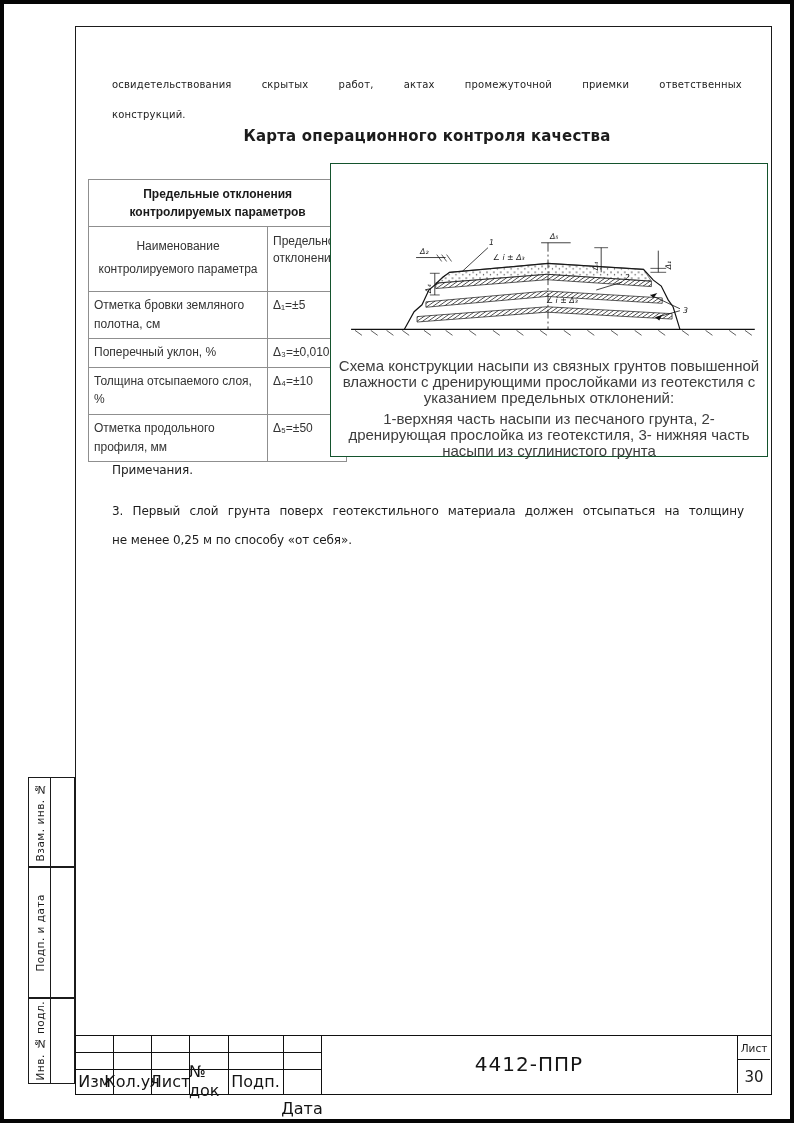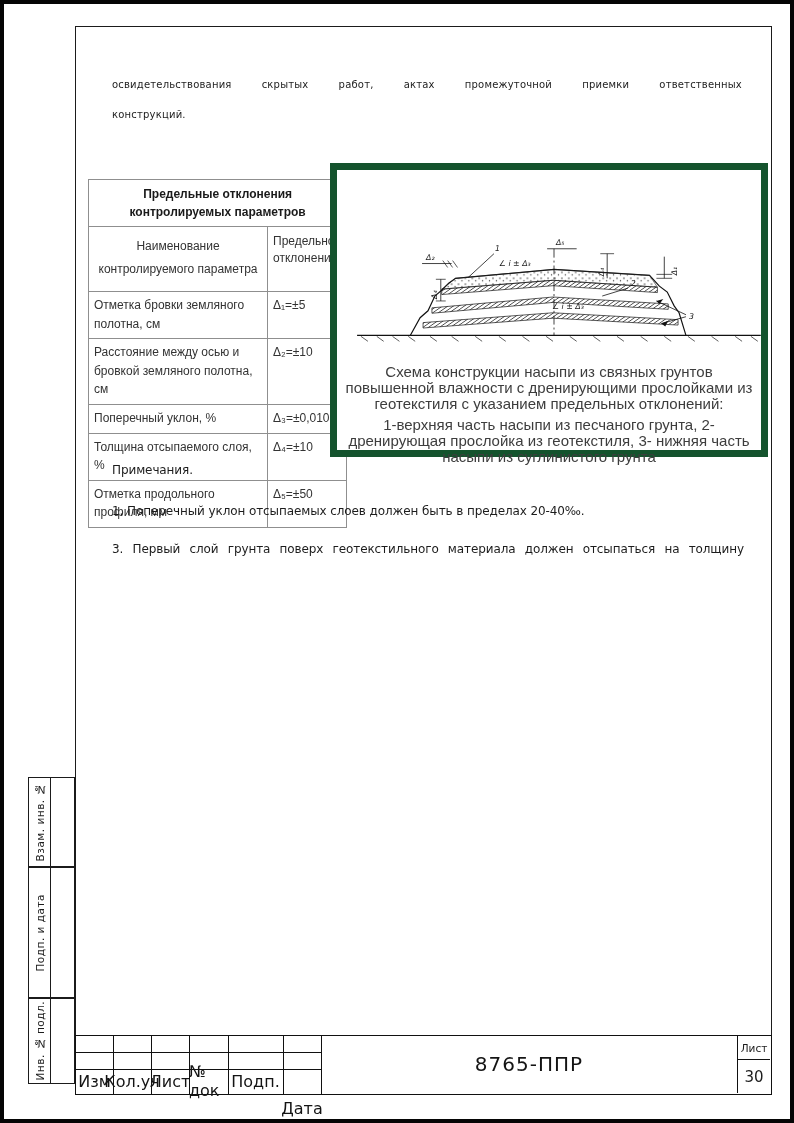--- a/index.html
+++ b/index.html
@@ -27,21 +27,21 @@
   .dev-table .t-head{font-weight:bold;color:#1a1a1a;text-align:center;padding:5px 10px;line-height:1.5;}
   .dev-table .c1{width:168px;margin-left:9px;}
   .dev-table .c2{width:66px;}
   .dev-table .sub1{text-align:center;line-height:23px;padding-top:8px;padding-bottom:10px;}
   .dev-table .sub2{line-height:17px;padding-top:6px;}
   .dev-table .pname{line-height:1.55;padding-top:4px;padding-bottom:5px;margin-top:19px;}
   .dev-table .pval{line-height:1.55;padding-top:4px;}
 
   
   .diagram-box{position:absolute;left:330px;top:163px;width:438px;height:294px;
-               border:7px solid #14532d;box-sizing:border-box;background:#fff;}
+               border:1px solid #14532d;box-sizing:border-box;background:#fff;}
   .diagram-box svg{display:block;}
   .dcap{margin:2px 6px 0 6px;text-align:center;font-size:15px;line-height:16px;color:#3d3d3d;}
   .dcap p{margin:0 0 5px 0;}
   svg text{font-family:"DejaVu Sans",sans-serif;font-style:italic;font-size:8px;fill:#1a1a1a;}
 
   
   .notes{position:absolute;left:112px;top:456px;width:632px;font-size:12px;
          line-height:29px;letter-spacing:-.1px;}
   .notes .notes-title{margin-bottom:12px;}
   .notes .note{margin-bottom:9px;}
@@ -75,37 +75,34 @@
 
 <div class="page">
   <div class="outer-border"></div>
   <div class="frame"></div>
 
   <div class="intro gost">
     <div class="jline nw">освидетельствования  скрытых  работ,  актах  промежуточной  приемки  ответственных</div>
     <div>конструкций.</div>
   </div>
 
+  <div class="doc-title gost">Карта операционного контроля качества</div>
 
   <table class="dev-table tech">
     <tbody>
       <tr>
         <td class="t-head" colspan="2">Предельные отклонения контролируемых параметров</td>
       </tr>
       <tr>
         <td class="c1 sub1">Наименование контролируемого параметра</td>
         <td class="c2 sub2">Предельное отклонение</td>
       </tr>
       <tr>
         <td class="pname">Отметка бровки земляного полотна, см</td>
         <td class="pval">Δ₁=±5</td>
-      </tr>
-      <tr>
-        <td class="pname">Расстояние между осью и бровкой земляного полотна, см</td>
-        <td class="pval">Δ₂=±10</td>
       </tr>
       <tr>
         <td class="pname">Поперечный уклон, %</td>
         <td class="pval">Δ₃=±0,010</td>
       </tr>
       <tr>
         <td class="pname">Толщина отсыпаемого слоя, %</td>
         <td class="pval">Δ₄=±10</td>
       </tr>
       <tr>
@@ -174,24 +171,22 @@
     </svg>
     <div class="dcap tech">
       <p>Схема конструкции насыпи из связных грунтов повышенной влажности с дренирующими прослойками из геотекстиля с указанием предельных отклонений:</p>
       <p>1-верхняя часть насыпи из песчаного грунта, 2-дренирующая прослойка из геотекстиля, 3- нижняя часть насыпи из суглинистого грунта</p>
     </div>
   </div>
 
   <div class="notes gost">
     <div class="notes-title">Примечания.</div>
     <div class="note">
-      <div>1. Поперечный уклон отсыпаемых слоев должен быть в пределах 20-40‰.</div>
-    </div>
-    <div class="note">
       <div class="jline nw">3. Первый слой грунта поверх геотекстильного материала должен отсыпаться на толщину</div>
+      <div>не менее 0,25 м по способу «от себя».</div>
     </div>
   </div>
 
   <div class="stamp-box gost" style="top:777px;height:90px;">
     <div class="stamp-label">
         <span>Взам. инв. №</span>
       </div>
     <div class="stamp-cell"></div>
   </div>
   <div class="stamp-box gost" style="top:867px;height:131px;">
@@ -217,17 +212,17 @@
     <div class="tb-h" style="top:16px;"></div>
     <div class="tb-h" style="top:33px;"></div>
 
     <div class="tb-lbl" style="left:0;width:37px;">Изм</div>
     <div class="tb-lbl" style="left:37px;width:38px;">Кол.уч</div>
     <div class="tb-lbl" style="left:75px;width:38px;">Лист</div>
     <div class="tb-lbl" style="left:113px;width:39px;">№ док</div>
     <div class="tb-lbl" style="left:152px;width:55px;">Подп.</div>
     <div class="tb-lbl" style="left:207px;width:38px;margin-top:27px;">Дата</div>
 
-    <div class="tb-doc">8765-ППР</div>
+    <div class="tb-doc">4412-ППР</div>
     <div class="tb-sheet-lbl">Лист</div>
     <div class="tb-sheet-num">30</div>
   </div>
 </div>
 
 </body></html>

